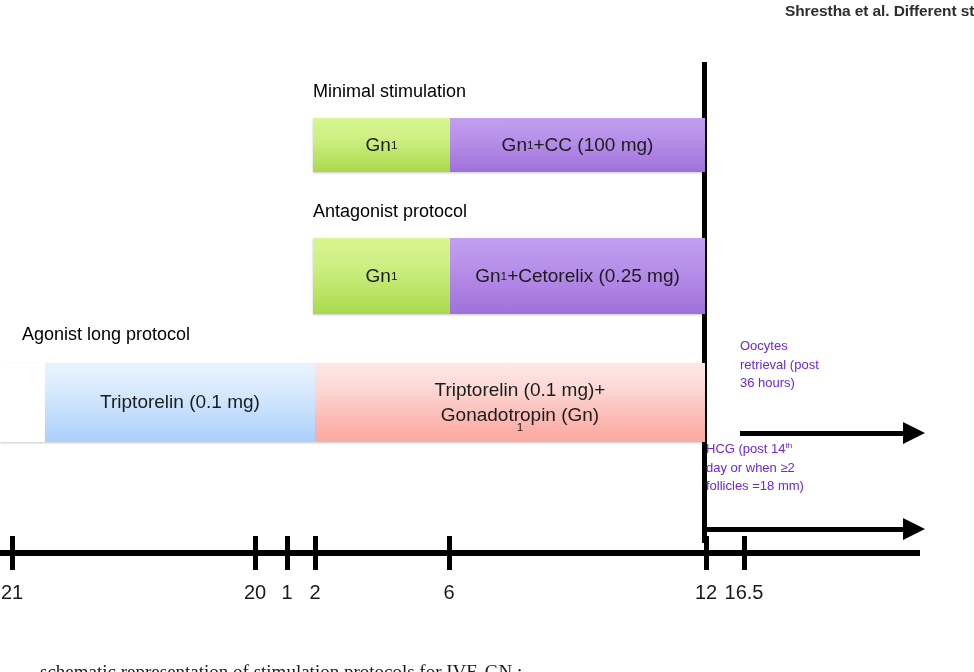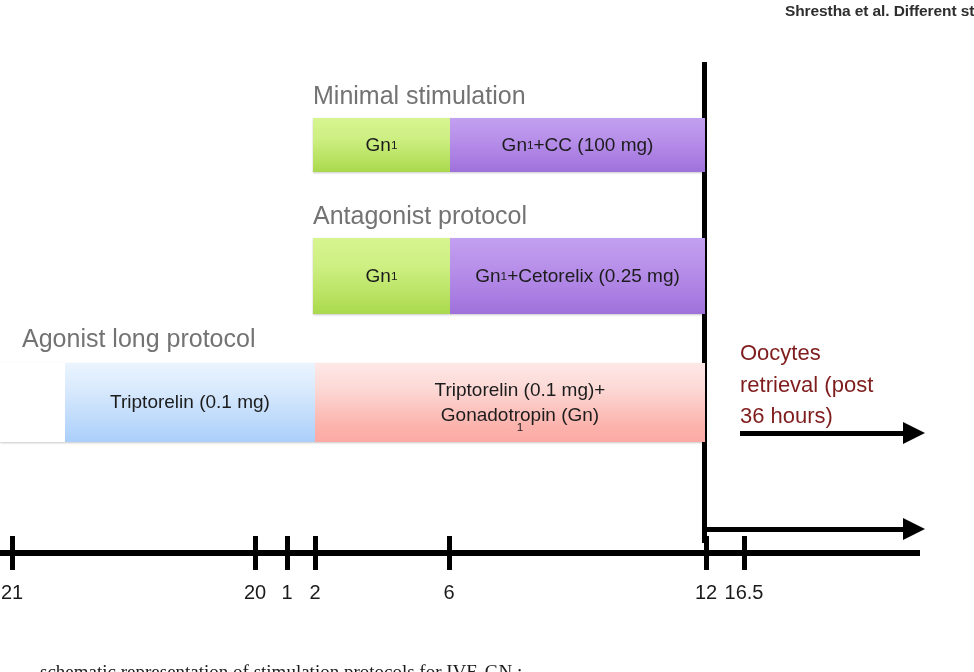--- a/index.html
+++ b/index.html
@@ -40,22 +40,22 @@
     left: 702px;
     top: 62px;
     width: 5px;
     height: 481px;
     background: #000;
   }
 
   
   .protocol-label {
     position: absolute;
-    font-size: 25px;
-    color: #737373;
+    font-size: 18px;
+    color: #000000;
     white-space: nowrap;
   }
   #label-minimal    { left: 313px; top: 81px; }
   #label-antagonist { left: 313px; top: 201px; }
   #label-agonist    { left: 22px;  top: 324px; }
 
   
   .bar {
     position: absolute;
     display: flex;
@@ -86,31 +86,31 @@
   #bar-minimal .seg-green  { width: 137px; }
   #bar-minimal .seg-purple { width: 255px; }
 
   
   #bar-antagonist { left: 313px; top: 238px; height: 76px; width: 392px; }
   #bar-antagonist .seg-green  { width: 137px; }
   #bar-antagonist .seg-purple { width: 255px; }
 
   
   #bar-agonist { left: 0px; top: 363px; height: 79px; width: 705px; }
-  #bar-agonist .seg-blue { width: 250px; }
+  #bar-agonist .seg-blue { width: 270px; }
   #bar-agonist .seg-pink { width: 390px; }
 
   
   sup { font-size: 0.62em; vertical-align: super; line-height: 0; }
 
   
   .annot {
     position: absolute;
-    font-size: 22px;
-    color: #7f1d1d;
+    font-size: 13px;
+    color: #6d28d9;
     line-height: 1.44;
     white-space: pre-line;
   }
   #annot-oocytes { left: 740px; top: 337px; width: 200px; }
   #annot-hcg     { left: 706px; top: 440px; width: 220px; }
 
   
   .arrow-line {
     position: absolute;
     height: 5px;
@@ -197,20 +197,21 @@
 
   <div class="bar" id="bar-agonist">
     <div class="seg seg-blue">Triptorelin (0.1 mg)</div>
     <div class="seg seg-pink multiline">Triptorelin (0.1 mg)+<br>Gonadotropin (Gn)<sup>1</sup></div>
   </div>
 
   <div class="annot" id="annot-oocytes">Oocytes
 retrieval (post
 36 hours)</div>
 
+  <div class="annot" id="annot-hcg">HCG (post 14<sup>th</sup><br>day or when ≥2<br>follicles =18 mm)</div>
 
   <div class="arrow-line" id="arrow1-line"></div>
   <div class="arrow-head" id="arrow1-head"></div>
   <div class="arrow-line" id="arrow2-line"></div>
   <div class="arrow-head" id="arrow2-head"></div>
 
   <div id="axis-line"></div>
   <div id="axis-ticks">
       <div class="tick" style="left: 10px;"></div>
       <div class="tick-label" style="left: 12px;">21</div>

